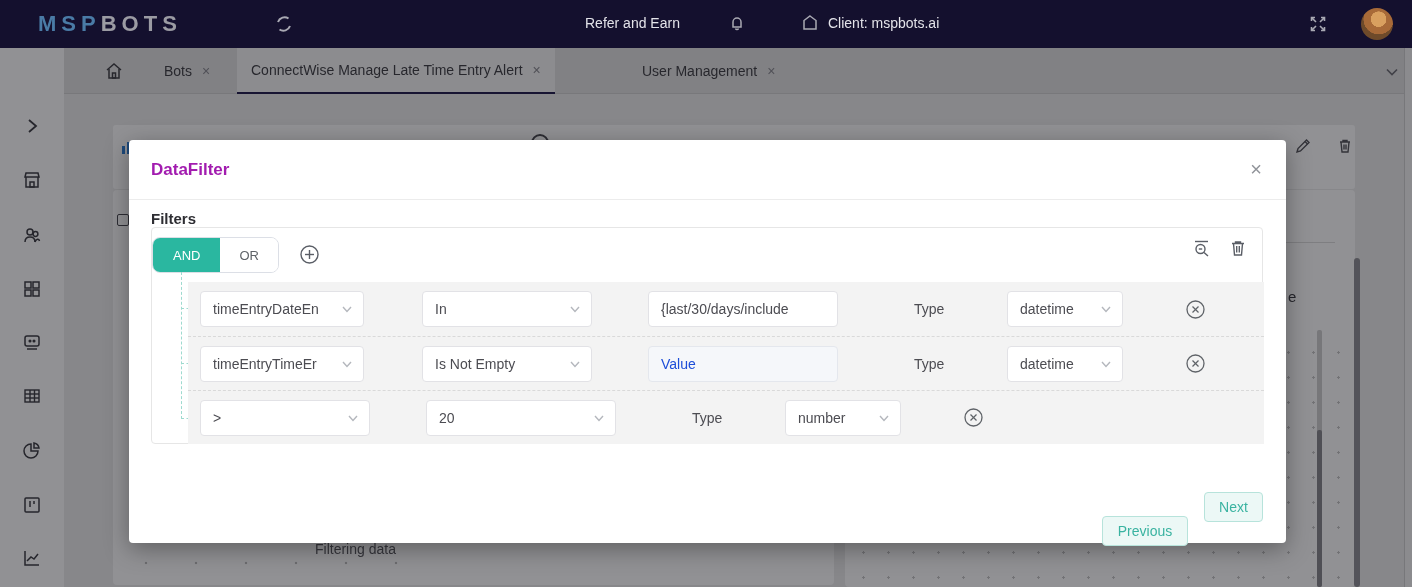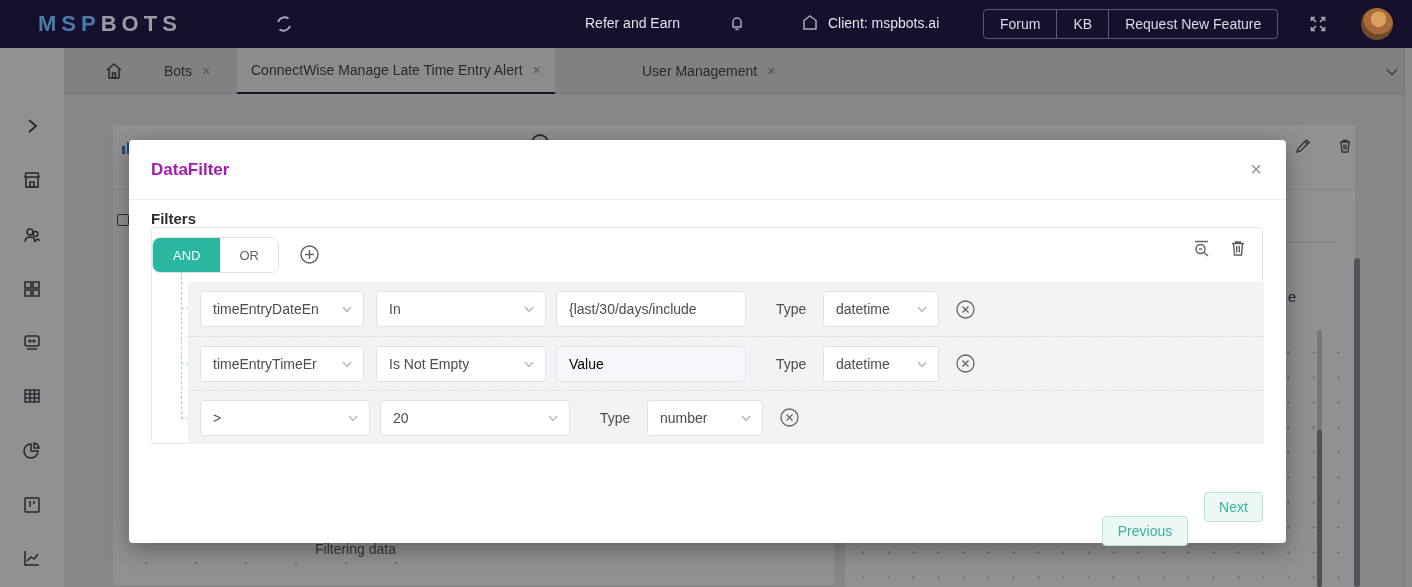--- a/index.html
+++ b/index.html
@@ -61,30 +61,30 @@
   .builder { position:absolute; left:22px; top:87px; width:1112px; height:217px; border:1px solid #e6e6e6; border-radius:4px; background:#fff; }
   .logic-group { position:absolute; left:0px; top:9px; height:36px; display:flex; border:1px solid #dcdfe6; border-radius:8px; overflow:hidden; font-size:13px; }
   .logic-and { background:#2ab7a0; color:#fff; display:flex; align-items:center; padding:0 20px; cursor:pointer; }
   .logic-or { background:#fff; color:#5f6368; display:flex; align-items:center; padding:0 19px; cursor:pointer; }
   .add-btn { position:absolute; left:147px; top:16px; color:#5a5e66; cursor:pointer; }
   .builder-tools { position:absolute; right:14px; top:10px; display:flex; gap:16px; color:#5a5e66; }
   .tree-v { position:absolute; left:29px; top:44px; height:147px; border-left:1px dashed #9edacf; }
   .tree-h { position:absolute; left:29px; width:14px; border-top:1px dashed #9edacf; }
   .tree-t { position:absolute; left:43px; width:1px; height:7px; background:#9edacf; }
   .rows { position:absolute; left:36px; top:54px; width:1076px; height:162px; background:#f3f3f3; }
-  .frow { position:relative; height:54px; display:flex; align-items:center; padding-left:12px; }
+  .frow { position:relative; height:54px; display:flex; align-items:center; padding-left:12px;gap:46px; }
   .frow + .frow { border-top:1px dashed #d9d9d9; }
   .ctl { height:36px; background:#fff; border:1px solid #e2e2e6; border-radius:4px; display:flex; align-items:center;
          padding:0 10px 0 12px; font-size:14px; color:#4c4c52; overflow:hidden; white-space:nowrap; }
   .ctl .txt { overflow:hidden; white-space:nowrap; flex:1; }
   .ctl .chev { color:#b4b7bd; margin-left:6px; flex:0 0 auto; }
   .w-field { width:164px; margin-right:12px; }
   .w-op { width:170px; margin-right:10px; }
   .w-val { width:190px; }
-  .ctl.disabled { background:#f5f7fa; border-color:#e4e7ed; color:#000000; }
+  .ctl.disabled { background:#f5f7fa; border-color:#e4e7ed; color:#1d4ed8; }
   .type-label { margin-left:30px; width:34px; font-size:14px; color:#4c4c52; }
   .w-type { width:116px; margin-left:13px; }
   .remove { margin-left:16px; color:#5f6368; cursor:pointer; display:flex; }
   .footer-btn { position:absolute; top:352px; height:30px; border:1px solid #b7e3db; background:#ecf8f6; color:#3ab3a1;
                 font-size:14px; border-radius:4px; display:flex; align-items:center; justify-content:center; cursor:pointer; }
   .btn-prev { left:973px; width:86px;margin-top:24px; }
   .btn-next { left:1075px; width:59px; }
   svg { display:block; }
 </style>
 </head>
@@ -246,25 +246,20 @@
           <path d="M6 14 V9 A4 4 0 0 1 14 9 V14 H6 Z"></path>
           <path d="M8.5 15.5 A1.6 1.6 0 0 0 11.5 15.5"></path>
         </svg>
     </span>
     <span class="nav-icon" style="left:800px; top:13px">
       <svg width="20" height="20" viewBox="0 0 20 20" fill="none" stroke="currentColor" stroke-width="1.5">
           <path d="M10 3 L16 7.5 V16 H4 V7.5 Z"></path>
         </svg>
     </span>
     <span class="nav-text" style="left:828px">Client: mspbots.ai</span>
-    <div class="nav-group">
-      <span class="seg">Forum</span>
-      <span class="seg">KB</span>
-      <span class="seg">Request New Feature</span>
-    </div>
     <span class="nav-icon" style="left:1308px; top:14px">
       <svg width="20" height="20" viewBox="0 0 20 20" fill="none" stroke="currentColor" stroke-width="1.6">
           <path d="M8 8 L3.5 3.5 M3.5 7 V3.5 H7"></path>
           <path d="M12 8 L16.5 3.5 M13 3.5 H16.5 V7"></path>
           <path d="M8 12 L3.5 16.5 M3.5 13 V16.5 H7"></path>
           <path d="M12 12 L16.5 16.5 M16.5 13 V16.5 H13"></path>
         </svg>
     </span>
     <span class="avatar"></span>
   </div>

